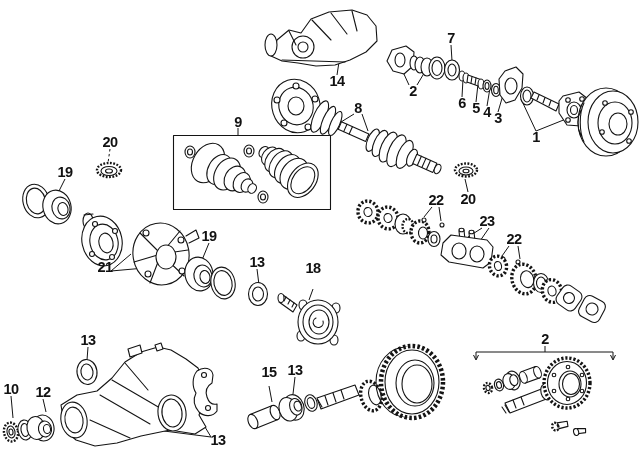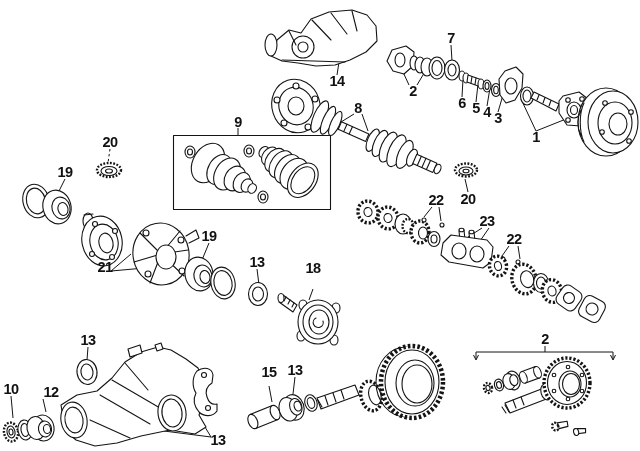--- a/index.html
+++ b/index.html
@@ -406,21 +406,21 @@
   <div class="callout" style="left:413px;top:91px">2</div>
   <div class="callout" style="left:498px;top:118px">3</div>
   <div class="callout" style="left:487px;top:112px">4</div>
   <div class="callout" style="left:476px;top:108px">5</div>
   <div class="callout" style="left:462px;top:103px">6</div>
   <div class="callout" style="left:451px;top:38px">7</div>
   <div class="callout" style="left:358px;top:108px">8</div>
   <div class="callout" style="left:238px;top:122px">9</div>
   <div class="callout" style="left:337px;top:81px">14</div>
   <div class="callout" style="left:11px;top:389px">10</div>
-  <div class="callout" style="left:51px;top:392px">12</div>
+  <div class="callout" style="left:43px;top:392px">12</div>
   <div class="callout" style="left:257px;top:262px">13</div>
   <div class="callout" style="left:88px;top:340px">13</div>
   <div class="callout" style="left:218px;top:440px">13</div>
   <div class="callout" style="left:269px;top:372px">15</div>
   <div class="callout" style="left:295px;top:370px">13</div>
   <div class="callout" style="left:545px;top:339px">2</div>
   <div class="callout" style="left:313px;top:268px">18</div>
   <div class="callout" style="left:65px;top:172px">19</div>
   <div class="callout" style="left:209px;top:236px">19</div>
   <div class="callout" style="left:110px;top:142px">20</div>

